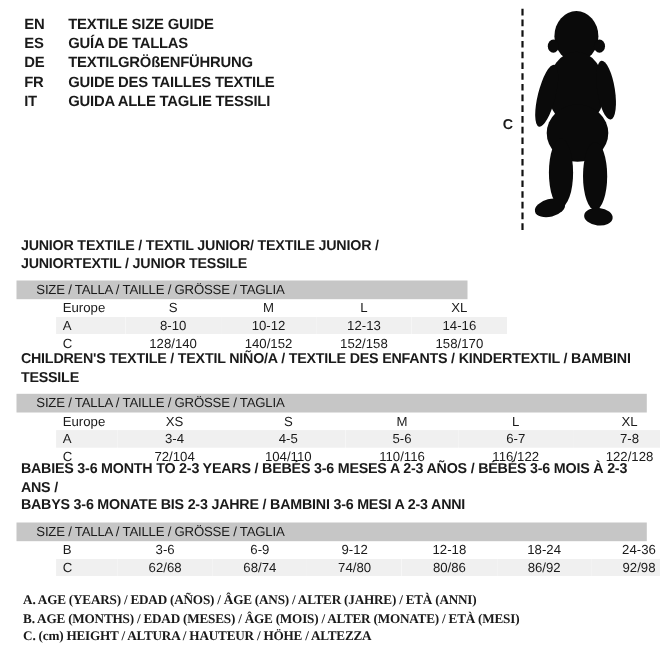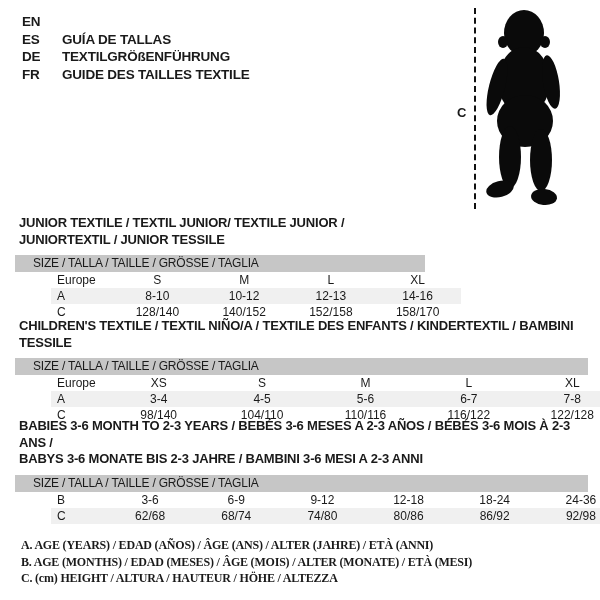--- a/index.html
+++ b/index.html
@@ -35,32 +35,37 @@
   .legend div{font-size:12px;font-weight:bold;line-height:16.5px;letter-spacing:-0.2px;}
 </style>
 </head>
 <body>
 
 <div class="page">
 
   <div class="langs">
     <div class="lrow">
       <span class="lcode">EN</span>
+      <span>TEXTILE SIZE GUIDE</span>
     </div>
     <div class="lrow">
       <span class="lcode">ES</span>
       <span>GUÍA DE TALLAS</span>
     </div>
     <div class="lrow">
       <span class="lcode">DE</span>
       <span>TEXTILGRÖßENFÜHRUNG</span>
     </div>
     <div class="lrow">
       <span class="lcode">FR</span>
       <span>GUIDE DES TAILLES TEXTILE</span>
+    </div>
+    <div class="lrow">
+      <span class="lcode">IT</span>
+      <span>GUIDA ALLE TAGLIE TESSILI</span>
     </div>
   </div>
 
   <div class="measure-line"></div>
   <div class="cmark">C</div>
   <svg class="baby" width="85" height="200" viewBox="0 0 85 200" aria-hidden="true">
     <g fill="#0a0a0a">
       <ellipse cx="40" cy="24" rx="20" ry="23"></ellipse>
       <ellipse cx="19" cy="33" rx="5" ry="6"></ellipse>
       <ellipse cx="61" cy="33" rx="5" ry="6"></ellipse>
@@ -121,21 +126,21 @@
           <tr style="background: rgb(240, 240, 240);">
             <td>A</td>
             <td>3-4</td>
             <td>4-5</td>
             <td>5-6</td>
             <td>6-7</td>
             <td>7-8</td>
           </tr>
           <tr>
             <td>C</td>
-            <td>98/140</td>
+            <td>72/104</td>
             <td>104/110</td>
             <td>110/116</td>
             <td>116/122</td>
             <td>122/128</td>
           </tr>
         </tbody>
       </table>
   </div>
 
   <div class="tsec w2 t3" style="top:418px">

